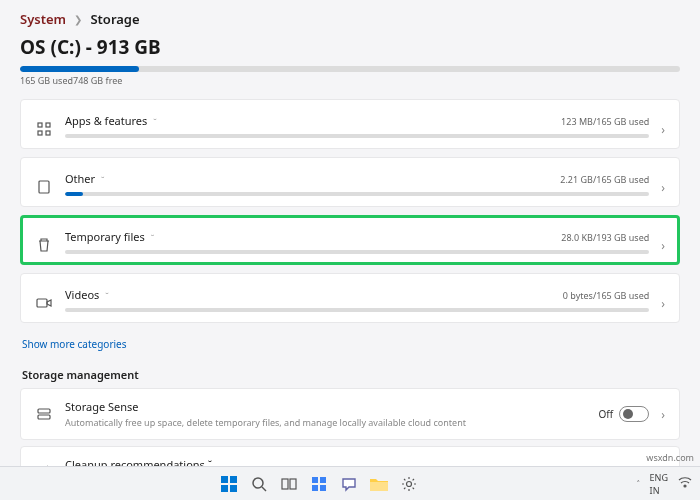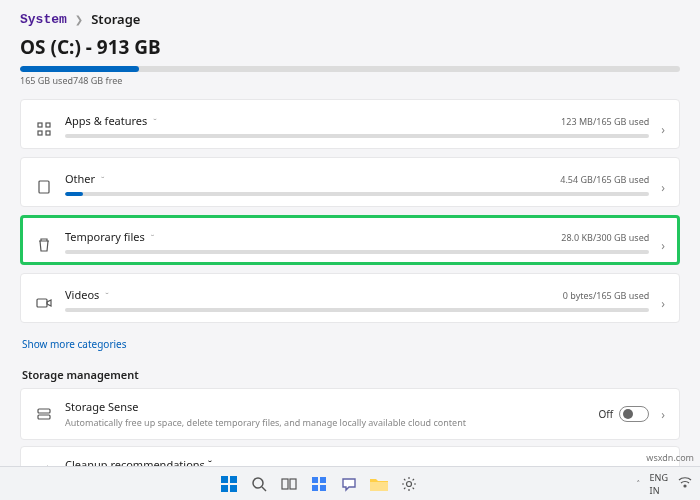--- a/index.html
+++ b/index.html
@@ -15,21 +15,21 @@
   .page {
     padding: 10px 20px 0 20px;
   }
   .breadcrumb {
     font-size: 13px;
     display: flex;
     align-items: center;
     gap: 8px;
     margin-bottom: 6px;
   }
-  .bc-prev { font-weight: 600; color: #4c1d95; font-family: Liberation Mono, monospace; }
+  .bc-prev { font-weight: 600; color: #7f1d1d; }
   .bc-sep { color: #999; font-size: 10px; }
   .bc-cur { font-weight: 600; }
   .disk-title {
     font-size: 19px;
     font-weight: 700;
     margin-bottom: 6px;
   }
   .main-bar {
     height: 6px;
     background: #dcdcdc;
@@ -151,38 +151,38 @@
       </div>
       <div class="card">
         <div class="ic">
           <svg width="16" height="16" viewBox="0 0 16 16" fill="none" stroke="#555" stroke-width="1.2">
             <rect x="3" y="2" width="10" height="12" rx="1"></rect>
           </svg>
         </div>
         <div class="body">
           <div class="row1">
             <span><span class="name">Other</span><span class="tick">˘</span></span>
-            <span class="usage">4.54 GB/165 GB used</span>
+            <span class="usage">2.21 GB/165 GB used</span>
           </div>
           <div class="bar">
             <div class="fill" style="width:3%"></div>
           </div>
         </div>
         <div class="chev">›</div>
       </div>
       <div class="card hl">
         <div class="ic">
           <svg width="16" height="16" viewBox="0 0 16 16" fill="none" stroke="#555" stroke-width="1.2">
             <path d="M3 4h10M5 4V2h6v2M4 4l1 10h6l1-10"></path>
           </svg>
         </div>
         <div class="body">
           <div class="row1">
             <span><span class="name">Temporary files</span><span class="tick">˘</span></span>
-            <span class="usage">28.0 KB/300 GB used</span>
+            <span class="usage">28.0 KB/193 GB used</span>
           </div>
           <div class="bar">
             <div class="fill" style="width:0%"></div>
           </div>
         </div>
         <div class="chev">›</div>
       </div>
       <div class="card">
         <div class="ic">
           <svg width="16" height="14" viewBox="0 0 16 14" fill="none" stroke="#555" stroke-width="1.2">

